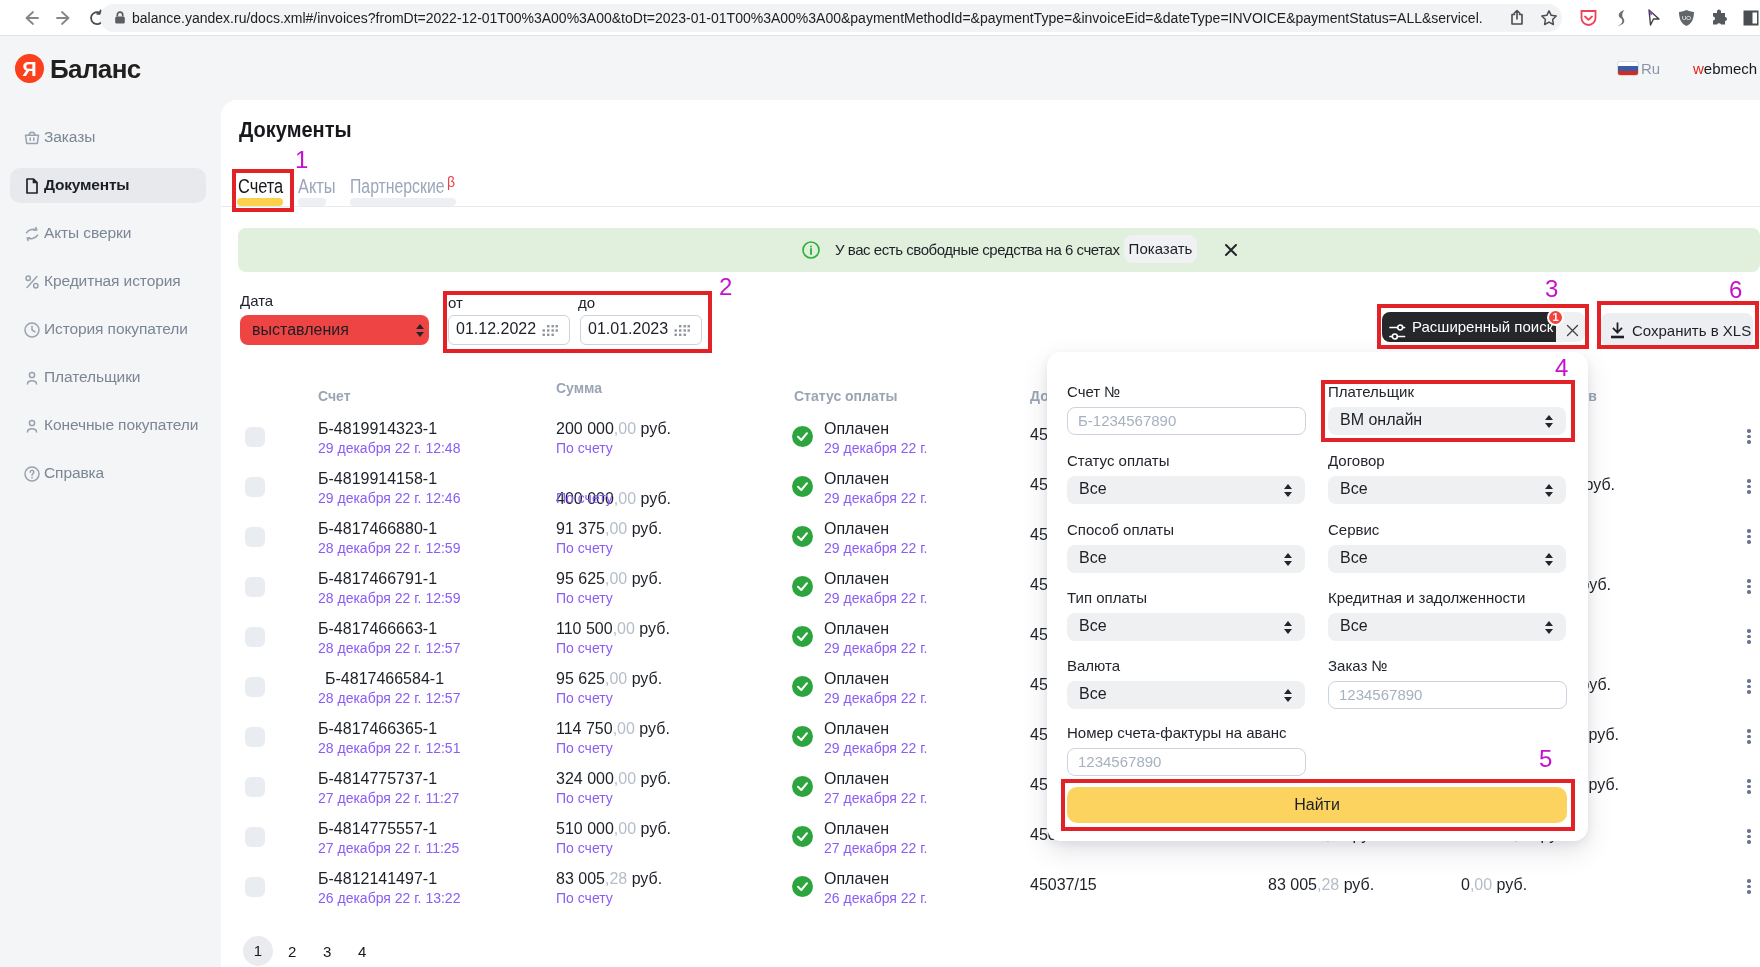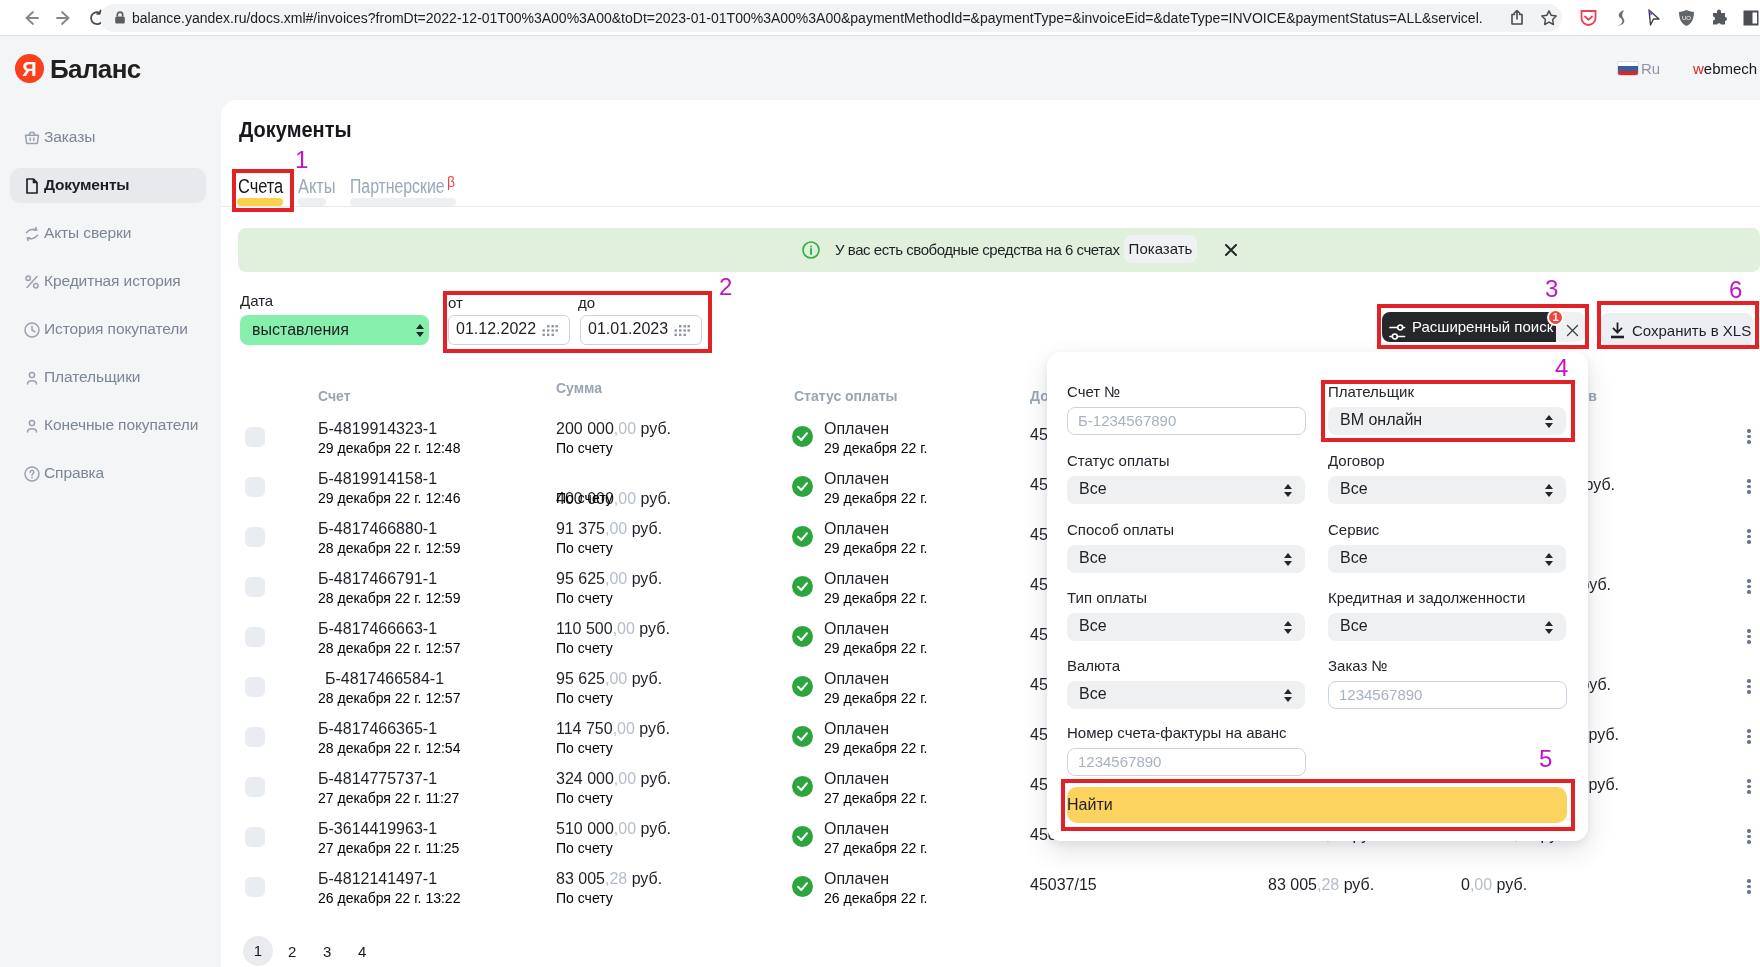--- a/index.html
+++ b/index.html
@@ -17,52 +17,52 @@
 .ru { position:absolute; left:1641px; top:24px; font-size:15px; color:#8b95a5; }
 .wm { position:absolute; left:1693px; top:24px; font-size:15px; color:#16181c; }
 
 .spill { position:absolute; left:10px; top:132px; width:196px; height:35px; border-radius:10px; background:#e7e9ed; }
 .sic { position:absolute; }
 .sit { position:absolute; font-size:15.5px; letter-spacing:-0.1px; white-space:nowrap; }
 
 #card { position:absolute; left:221px; top:64px; width:1539px; height:867px; background:#fff; border-top-left-radius:16px; }
 
 .t16 { position:absolute; font-size:16px; color:#1d2127; white-space:nowrap; }
-.t14g { position:absolute; font-size:14px; color:#000000; white-space:nowrap; }
+.t14g { position:absolute; font-size:14px; color:#8b5cf6; white-space:nowrap; }
 .fr { color:#b4bdc9; }
 .thead { position:absolute; font-size:14px; color:#9aa5b4; white-space:nowrap;font-weight:bold; }
 .cbx { position:absolute; width:20px; height:20px; border-radius:6px; background:#e9ecf0; }
 .okc { position:absolute; width:21px; height:21px; }
 .dots { position:absolute; width:4px; }
 .dots i { display:block; width:3.5px; height:3.5px; border-radius:50%; background:#68738f; margin-bottom:2px; }
 
 .h1 { position:absolute; left:239px; top:81px; font-size:22px; font-weight:bold; color:#16181c; transform:scaleX(0.91); transform-origin:0 0; }
 .tab { position:absolute; font-size:20px; transform:scaleX(0.82); transform-origin:0 0; white-space:nowrap; }
 .tbar { position:absolute; height:8px; border-radius:4px; }
 .divline { position:absolute; left:221px; top:170px; width:1539px; height:1px; background:#e8eaee; }
 
 .banner { position:absolute; left:238px; top:192px; width:1522px; height:44px; border-radius:8px; background:#e1efdd; }
 .showbtn { position:absolute; left:1124px; top:199px; width:73px; height:28px; border-radius:8px; background:#eff1f3; font-size:15px; color:#1c1f24; text-align:center; line-height:28px; }
 
-.gsel { position:absolute; background:#86efac; border-radius:8px; font-size:16px; color:#1c1f24; }
+.gsel { position:absolute; background:#ef4444; border-radius:8px; font-size:16px; color:#1c1f24; }
 .dinp { position:absolute; width:122px; height:30px; border:1.5px solid #ccd3de; border-radius:6px; background:#fff; }
 .dtx { position:absolute; top:5px; left:8px; font-size:16px; color:#1c1f24; letter-spacing:0px; }
 
 .blackbtn { position:absolute; left:1382px; top:276px; width:203px; height:30px; border-radius:8px; background:#eef0f2; }
 .blackleft { position:absolute; left:0; top:0; width:174px; height:30px; border-radius:8px 0 0 8px; background:#26272b; color:#fff; font-size:15px; }
 .badge { position:absolute; left:1547px; top:273px; width:17px; height:17px; border-radius:50%; background:#f5423b; border:2px solid #fff; color:#fff; font-size:11px; font-weight:bold; text-align:center; line-height:13px; box-sizing:border-box; }
 .xlsbtn { position:absolute; left:1601px; top:277px; width:152px; height:33px; border-radius:8px; background:#eceef1; }
 
 .popup { position:absolute; left:1047px; top:316px; width:541px; height:489px; background:#fff; border-radius:14px; box-shadow:0 10px 26px rgba(60,66,87,0.15), 0 3px 9px rgba(60,66,87,0.08); }
 .plab { position:absolute; font-size:15px; color:#22262c; white-space:nowrap; }
 .pinp { position:absolute; width:239px; height:28px; border:1.5px solid #ccd3de; border-radius:8px; background:#fff; }
 .ph { position:absolute; left:10px; top:4px; font-size:15px; color:#a7b1bf; }
 .pv { position:absolute; left:12px; top:4px; font-size:16px; color:#1c1f24; }
 .psel { position:absolute; width:238px; height:28px; border-radius:8px; background:#eef0f2; }
-.findbtn { position:absolute; left:1067px; top:751px; width:500px; height:36px; border-radius:10px; background:#fbd35e; font-size:16px; color:#1c2026; line-height:36px; }
+.findbtn { position:absolute; left:1067px; top:751px; width:500px; height:36px; border-radius:10px; background:#fbd35e; font-size:16px; color:#1c2026; text-align:center; line-height:36px; }
 
 .rbox { position:absolute; border:4px solid #e32227; }
 .mnum { position:absolute; font-size:24px; color:#c412ce; line-height:29px; }
 
 .pgc { position:absolute; left:243px; top:900px; width:30px; height:30px; border-radius:50%; background:#e9ebee; text-align:center; line-height:30px; font-size:15px; color:#16181c; }
 .pgn { position:absolute; top:907px; font-size:15px; color:#16181c; }
 </style></head><body>
 <div id="bbar">
   <svg class="abs" style="left:22px;top:9px" width="18" height="18" viewBox="0 0 18 18">
       <path d="M11 3 L4.5 9 L11 15 M4.5 9 H16" stroke="#83878b" stroke-width="1.8" fill="none" stroke-linecap="round" stroke-linejoin="round"></path>
@@ -364,21 +364,21 @@
   <div class="t16" style="left:1030px;top:640px">45037/15</div>
   <div class="dots" style="left:1747px;top:643px">
       <i></i>
       <i></i>
       <i></i>
     </div>
     <div class="t16" style="left:1268px;top:640px">95 625<span class="fr">,00</span> руб.</div>
     <div class="t16" style="left:1481px;top:640px;width:130px;text-align:right">95 625<span class="fr">,00</span> руб.</div>
   <div class="cbx" style="left:245px;top:691px"></div>
   <div class="t16" style="left:318px;top:684px">Б-4817466365-1</div>
-  <div class="t14g" style="left:318px;top:704px">28 декабря 22 г. 12:54</div>
+  <div class="t14g" style="left:318px;top:704px">28 декабря 22 г. 12:51</div>
   <div class="t16" style="left:556px;top:684px">114 750<span class="fr">,00</span> руб.</div>
   <div class="t14g" style="left:556px;top:704px">По счету</div>
   <div class="okc" style="left:792px;top:690px"><svg width="21" height="21" viewBox="0 0 21 21">
         <circle cx="10.5" cy="10.5" r="10.5" fill="#2da53e"></circle>
         <path d="M6 10.8 L9.3 14 L15 7.2" stroke="#fff" stroke-width="2" fill="none" stroke-linecap="round" stroke-linejoin="round"></path>
       </svg></div>
   <div class="t16" style="left:824px;top:684px">Оплачен</div>
   <div class="t14g" style="left:824px;top:704px">29 декабря 22 г.</div>
   <div class="t16" style="left:1030px;top:690px">45037/15</div>
   <div class="dots" style="left:1747px;top:693px">
@@ -401,21 +401,21 @@
   <div class="t14g" style="left:824px;top:754px">27 декабря 22 г.</div>
   <div class="t16" style="left:1030px;top:740px">45037/15</div>
   <div class="dots" style="left:1747px;top:743px">
       <i></i>
       <i></i>
       <i></i>
     </div>
     <div class="t16" style="left:1268px;top:740px">324 000<span class="fr">,00</span> руб.</div>
     <div class="t16" style="left:1489px;top:740px;width:130px;text-align:right">324 000<span class="fr">,00</span> руб.</div>
   <div class="cbx" style="left:245px;top:791px"></div>
-  <div class="t16" style="left:318px;top:784px">Б-3614419963-1</div>
+  <div class="t16" style="left:318px;top:784px">Б-4814775557-1</div>
   <div class="t14g" style="left:318px;top:804px">27 декабря 22 г. 11:25</div>
   <div class="t16" style="left:556px;top:784px">510 000<span class="fr">,00</span> руб.</div>
   <div class="t14g" style="left:556px;top:804px">По счету</div>
   <div class="okc" style="left:792px;top:790px"><svg width="21" height="21" viewBox="0 0 21 21">
         <circle cx="10.5" cy="10.5" r="10.5" fill="#2da53e"></circle>
         <path d="M6 10.8 L9.3 14 L15 7.2" stroke="#fff" stroke-width="2" fill="none" stroke-linecap="round" stroke-linejoin="round"></path>
       </svg></div>
   <div class="t16" style="left:824px;top:784px">Оплачен</div>
   <div class="t14g" style="left:824px;top:804px">27 декабря 22 г.</div>
   <div class="t16" style="left:1030px;top:790px">45037/15</div>

